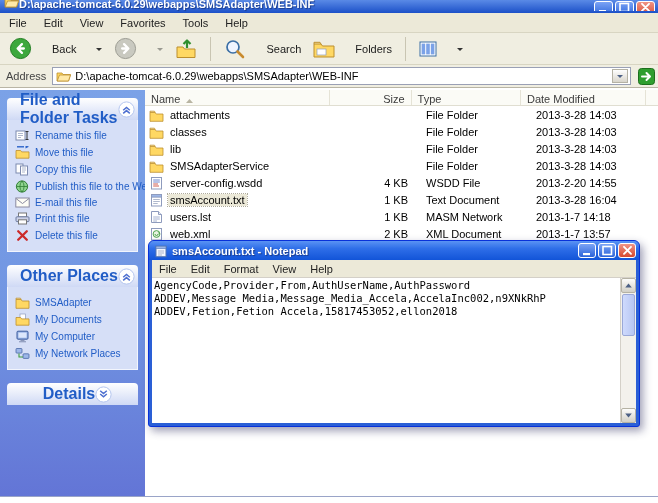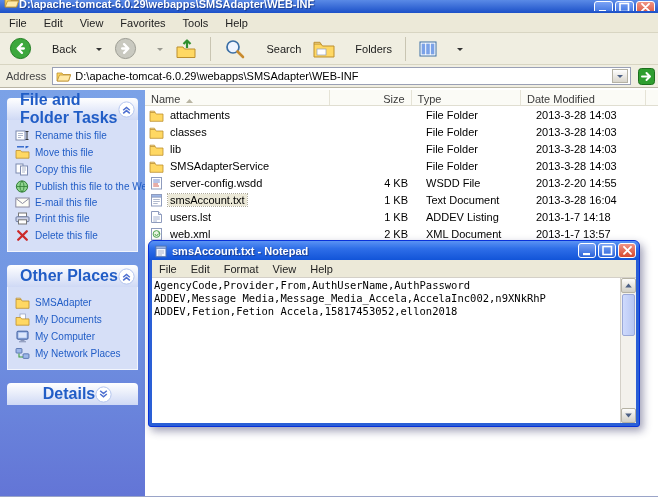--- a/index.html
+++ b/index.html
@@ -475,21 +475,21 @@
                 <span class="ic">
                   <svg width="13" height="14" viewBox="0 0 13 14">
                     <path d="M1.5 1.5h7l3 3v8h-10z" fill="#fff" stroke="#8e9bbd"></path>
                     <path d="M8.5 1.5v3h3" fill="#e8edf8" stroke="#8e9bbd"></path>
                     <path d="M3.2 7h6.6M3.2 9h6.6M3.2 11h3.8" stroke="#8fa0c5" stroke-width=".8"></path>
                   </svg>
                 </span>
                 <span class="fname">users.lst</span>
               </span>
               <span class="cell c-size">1 KB</span>
-              <span class="cell c-type">ADDEV Listing</span>
+              <span class="cell c-type">MASM Network</span>
               <span class="cell c-mod">2013-1-7 14:18</span>
             </div>
             <div class="frow">
               <span class="cell c-name">
                 <span class="ic">
                   <svg width="13" height="14" viewBox="0 0 13 14">
                     <rect x="1.5" y="1.5" width="10" height="11.5" fill="#fff" stroke="#8e9bbd"></rect>
                     <circle cx="6.5" cy="7" r="3.4" fill="#e8f3e2" stroke="#3f9c3f" stroke-width=".9"></circle>
                     <path d="M5 7a1.5 1.5 0 103 0M8.4 5.2l1.1.9-.9 1.1" fill="none" stroke="#3f9c3f" stroke-width=".9"></path>
                   </svg>

